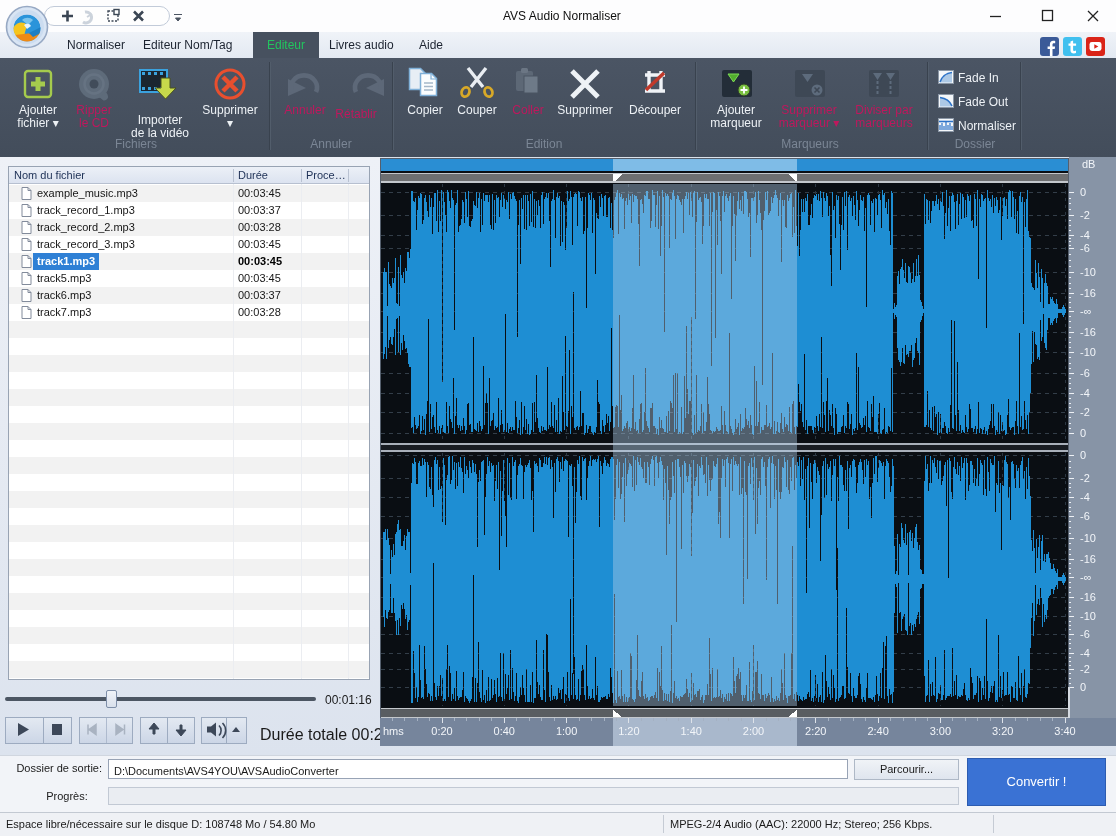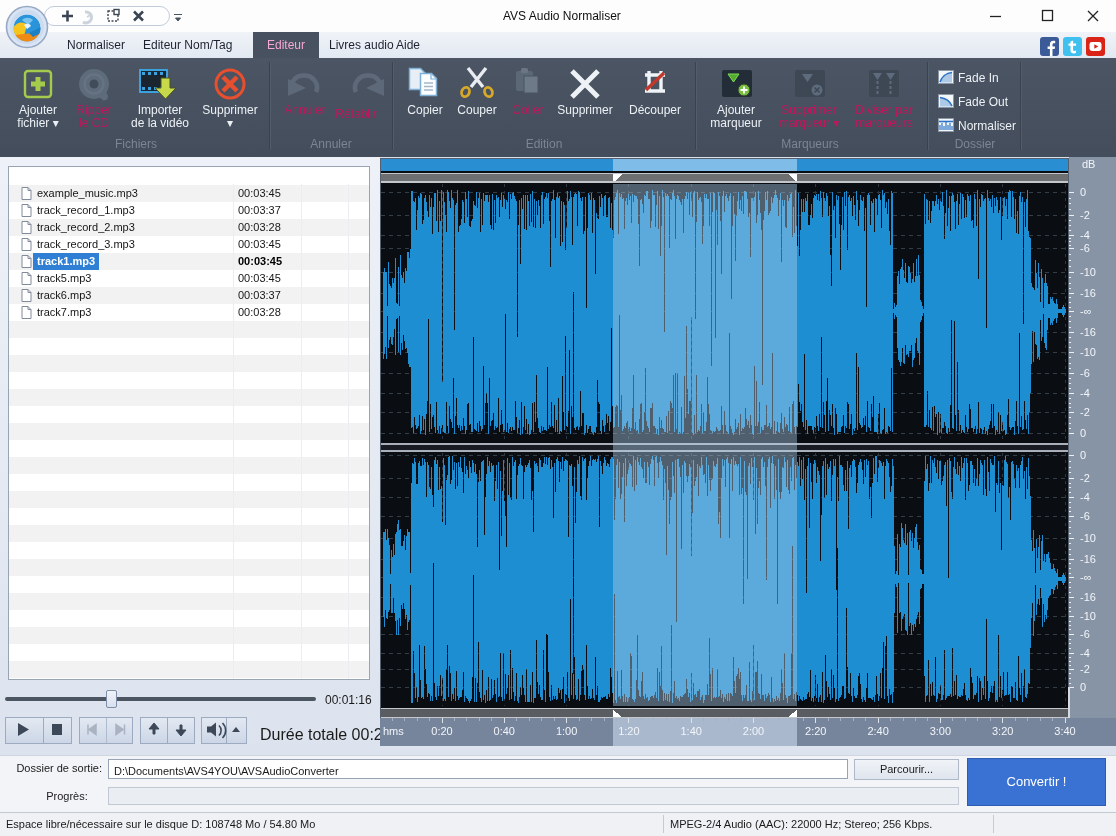--- a/index.html
+++ b/index.html
@@ -1,20 +1,20 @@
 <!DOCTYPE html>
 <html><head><meta charset="utf-8">
 <style>
 *{margin:0;padding:0;box-sizing:border-box}
 body{width:1116px;height:836px;font-family:"Liberation Sans",sans-serif;overflow:hidden;background:#e9edf4;position:relative}
 .abs{position:absolute}
 #titlebar{left:0;top:0;width:1116px;height:32px;background:#fdfdfe}
 #tabrow{left:0;top:32px;width:1116px;height:26px;background:linear-gradient(#f0f3f8,#e3e9f2)}
 .tab{position:absolute;top:0;height:26px;line-height:26px;font-size:12px;color:#1c2330;padding:0 14px}
-.tab.sel{background:#47515f;color:#f9a8d4}
+.tab.sel{background:#47515f;color:#22c55e}
 #ribbon{left:0;top:58px;width:1116px;height:99px;background:linear-gradient(#4b5564,#434d5b)}
 .rbtn{position:absolute;text-align:center;font-size:12px;color:#edf1f5;line-height:13px}
 .rbtn.dis{color:#be185d}
 .rlabel{position:absolute;font-size:12px;color:#7b8695;text-align:center}
 .rsep{position:absolute;top:4px;height:88px;width:2px;border-left:1px solid #39424e;border-right:1px solid #525d6b;background:transparent}
 .effbtn{position:absolute;font-size:12px;color:#edf1f5;line-height:16px}
 #main{left:0;top:157px;width:1116px;height:598px;background:linear-gradient(#eef1f7,#dce3ee)}
 #list{position:absolute;left:8px;top:9px;width:362px;height:514px;background:#fff;border:1px solid #98a3b3}
 #lhead{position:absolute;left:0;top:0;width:360px;height:17px;background:linear-gradient(#ecf0f7,#dce3f0);border-bottom:1px solid #b7c0d0;font-size:11px;color:#1d3055}
 .hsep{position:absolute;top:2px;height:13px;width:1px;background:#b9c2d2}
@@ -64,21 +64,21 @@
 <path d="M17 15c3-3 8-3 11 0l-5 5z" fill="#7cc4ec"></path>
 </g>
 <path d="M19 20a4.5 3.5 -20 0 1 7 1l-4 3z" fill="#eaf3fb"></path>
 </svg>
 
 <div class="abs" id="tabrow">
 <div class="tab" style="left:53px">Normaliser</div>
 <div class="tab" style="left:129px">Editeur Nom/Tag</div>
 <div class="tab sel" style="left:253px">Editeur</div>
 <div class="tab" style="left:315px">Livres audio</div>
-<div class="tab" style="left:382px">Aide</div>
+<div class="tab" style="left:405px">Aide</div>
 </div>
 <svg class="abs" style="left:1040px;top:37px" width="66" height="19" viewBox="0 0 66 19">
 <rect x="0" y="0" width="19" height="19" rx="3" fill="#3a5a98"></rect>
 <path d="M12.5 19v-7h2.2l0.4-2.6h-2.6V7.6c0-0.8 0.3-1.4 1.4-1.4h1.3V3.9c-0.3 0-1.1-0.1-2-0.1-2 0-3.3 1.2-3.3 3.4v2.2H7.6V12h2.3v7z" fill="#fff"></path>
 <rect x="23" y="0" width="19" height="19" rx="3" fill="#40c0ef"></rect>
 <path d="M30.5 4.5v2h-2v2.3h2v4.7c0 2 1.5 3 3.3 3 0.9 0 1.7-0.2 2.2-0.5v-2.4c-0.4 0.3-1 0.5-1.6 0.5-0.8 0-1.3-0.5-1.3-1.3V8.8h3V6.5h-3v-3z" fill="#fff"></path>
 <rect x="46" y="0" width="19" height="19" rx="3" fill="#da2418"></rect>
 <rect x="49.5" y="5" width="12" height="9" rx="2.4" fill="#fff"></rect>
 <path d="M54.3 7.3l4 2.2-4 2.2z" fill="#da2418"></path>
 </svg>
@@ -88,21 +88,21 @@
 <div class="rsep" style="left:695px;top:62px"></div>
 <div class="rsep" style="left:927px;top:62px"></div>
 <div class="rsep" style="left:1020px;top:62px"></div>
 <div class="rlabel" style="left:76px;top:137px;width:120px">Fichiers</div>
 <div class="rlabel" style="left:271px;top:137px;width:120px">Annuler</div>
 <div class="rlabel" style="left:484px;top:137px;width:120px">Edition</div>
 <div class="rlabel" style="left:750px;top:137px;width:120px">Marqueurs</div>
 <div class="rlabel" style="left:915px;top:137px;width:120px">Dossier</div>
 <div class="rbtn" style="left:-17px;top:104px;width:110px">Ajouter<br>fichier ▾</div>
 <div class="rbtn dis" style="left:39px;top:104px;width:110px">Ripper<br>le CD</div>
-<div class="rbtn" style="left:105px;top:104px;width:110px">Importer<br>de la vidéo</div>
+<div class="rbtn" style="left:105px;top:114px;width:110px">Importer<br>de la vidéo</div>
 <div class="rbtn" style="left:175px;top:104px;width:110px">Supprimer<br>▾</div>
 <div class="rbtn dis" style="left:250px;top:104px;width:110px">Annuler</div>
 <div class="rbtn dis" style="left:301px;top:108px;width:110px">Rétablir</div>
 <div class="rbtn" style="left:370px;top:104px;width:110px">Copier</div>
 <div class="rbtn" style="left:422px;top:104px;width:110px">Couper</div>
 <div class="rbtn dis" style="left:473px;top:104px;width:110px">Coller</div>
 <div class="rbtn" style="left:530px;top:104px;width:110px">Supprimer</div>
 <div class="rbtn" style="left:600px;top:104px;width:110px">Découper</div>
 <div class="rbtn" style="left:681px;top:104px;width:110px">Ajouter<br>marqueur</div>
 <div class="rbtn dis" style="left:754px;top:104px;width:110px">Supprimer<br>marqueur ▾</div>
@@ -160,20 +160,28 @@
 <path d="M940 39.5c4 0.5 9 1.5 12 8.5v0.5h-12z" fill="#adc9e6"></path>
 <path d="M940 39.5c4 0.5 9 1.5 12 8.5" stroke="#2d73c8" stroke-width="1.6"></path>
 <rect x="938.5" y="60.5" width="15" height="13" fill="#f4f7fa" stroke="#8b97a6" stroke-width="1"></rect>
 <path d="M940 72v-5M942 72v-7M944 72v-4M946 72v-8M948 72v-5M950 72v-7M952 72v-4" stroke="#2d73c8" stroke-width="1.2"></path>
 <path d="M939 63.5h14" stroke="#2d73c8" stroke-width="1.6"></path>
 </g>
 </g>
 </svg>
 <div class="abs" id="main">
     <div id="list">
+      <div id="lhead">
+        <span style="position:absolute;left:5px;top:2px">Nom du fichier</span>
+        <span style="position:absolute;left:229px;top:2px">Durée</span>
+        <span style="position:absolute;left:297px;top:2px">Proce…</span>
+        <div class="hsep" style="left:224px"></div>
+        <div class="hsep" style="left:292px"></div>
+        <div class="hsep" style="left:339px"></div>
+      </div>
       <div class="stripe" style="top:18px;height:17px"></div>
       <div class="stripe" style="top:52px;height:17px"></div>
       <div class="stripe" style="top:86px;height:17px"></div>
       <div class="stripe" style="top:120px;height:17px"></div>
       <div class="stripe" style="top:154px;height:17px"></div>
       <div class="stripe" style="top:188px;height:17px"></div>
       <div class="stripe" style="top:222px;height:17px"></div>
       <div class="stripe" style="top:256px;height:17px"></div>
       <div class="stripe" style="top:290px;height:17px"></div>
       <div class="stripe" style="top:324px;height:17px"></div>

